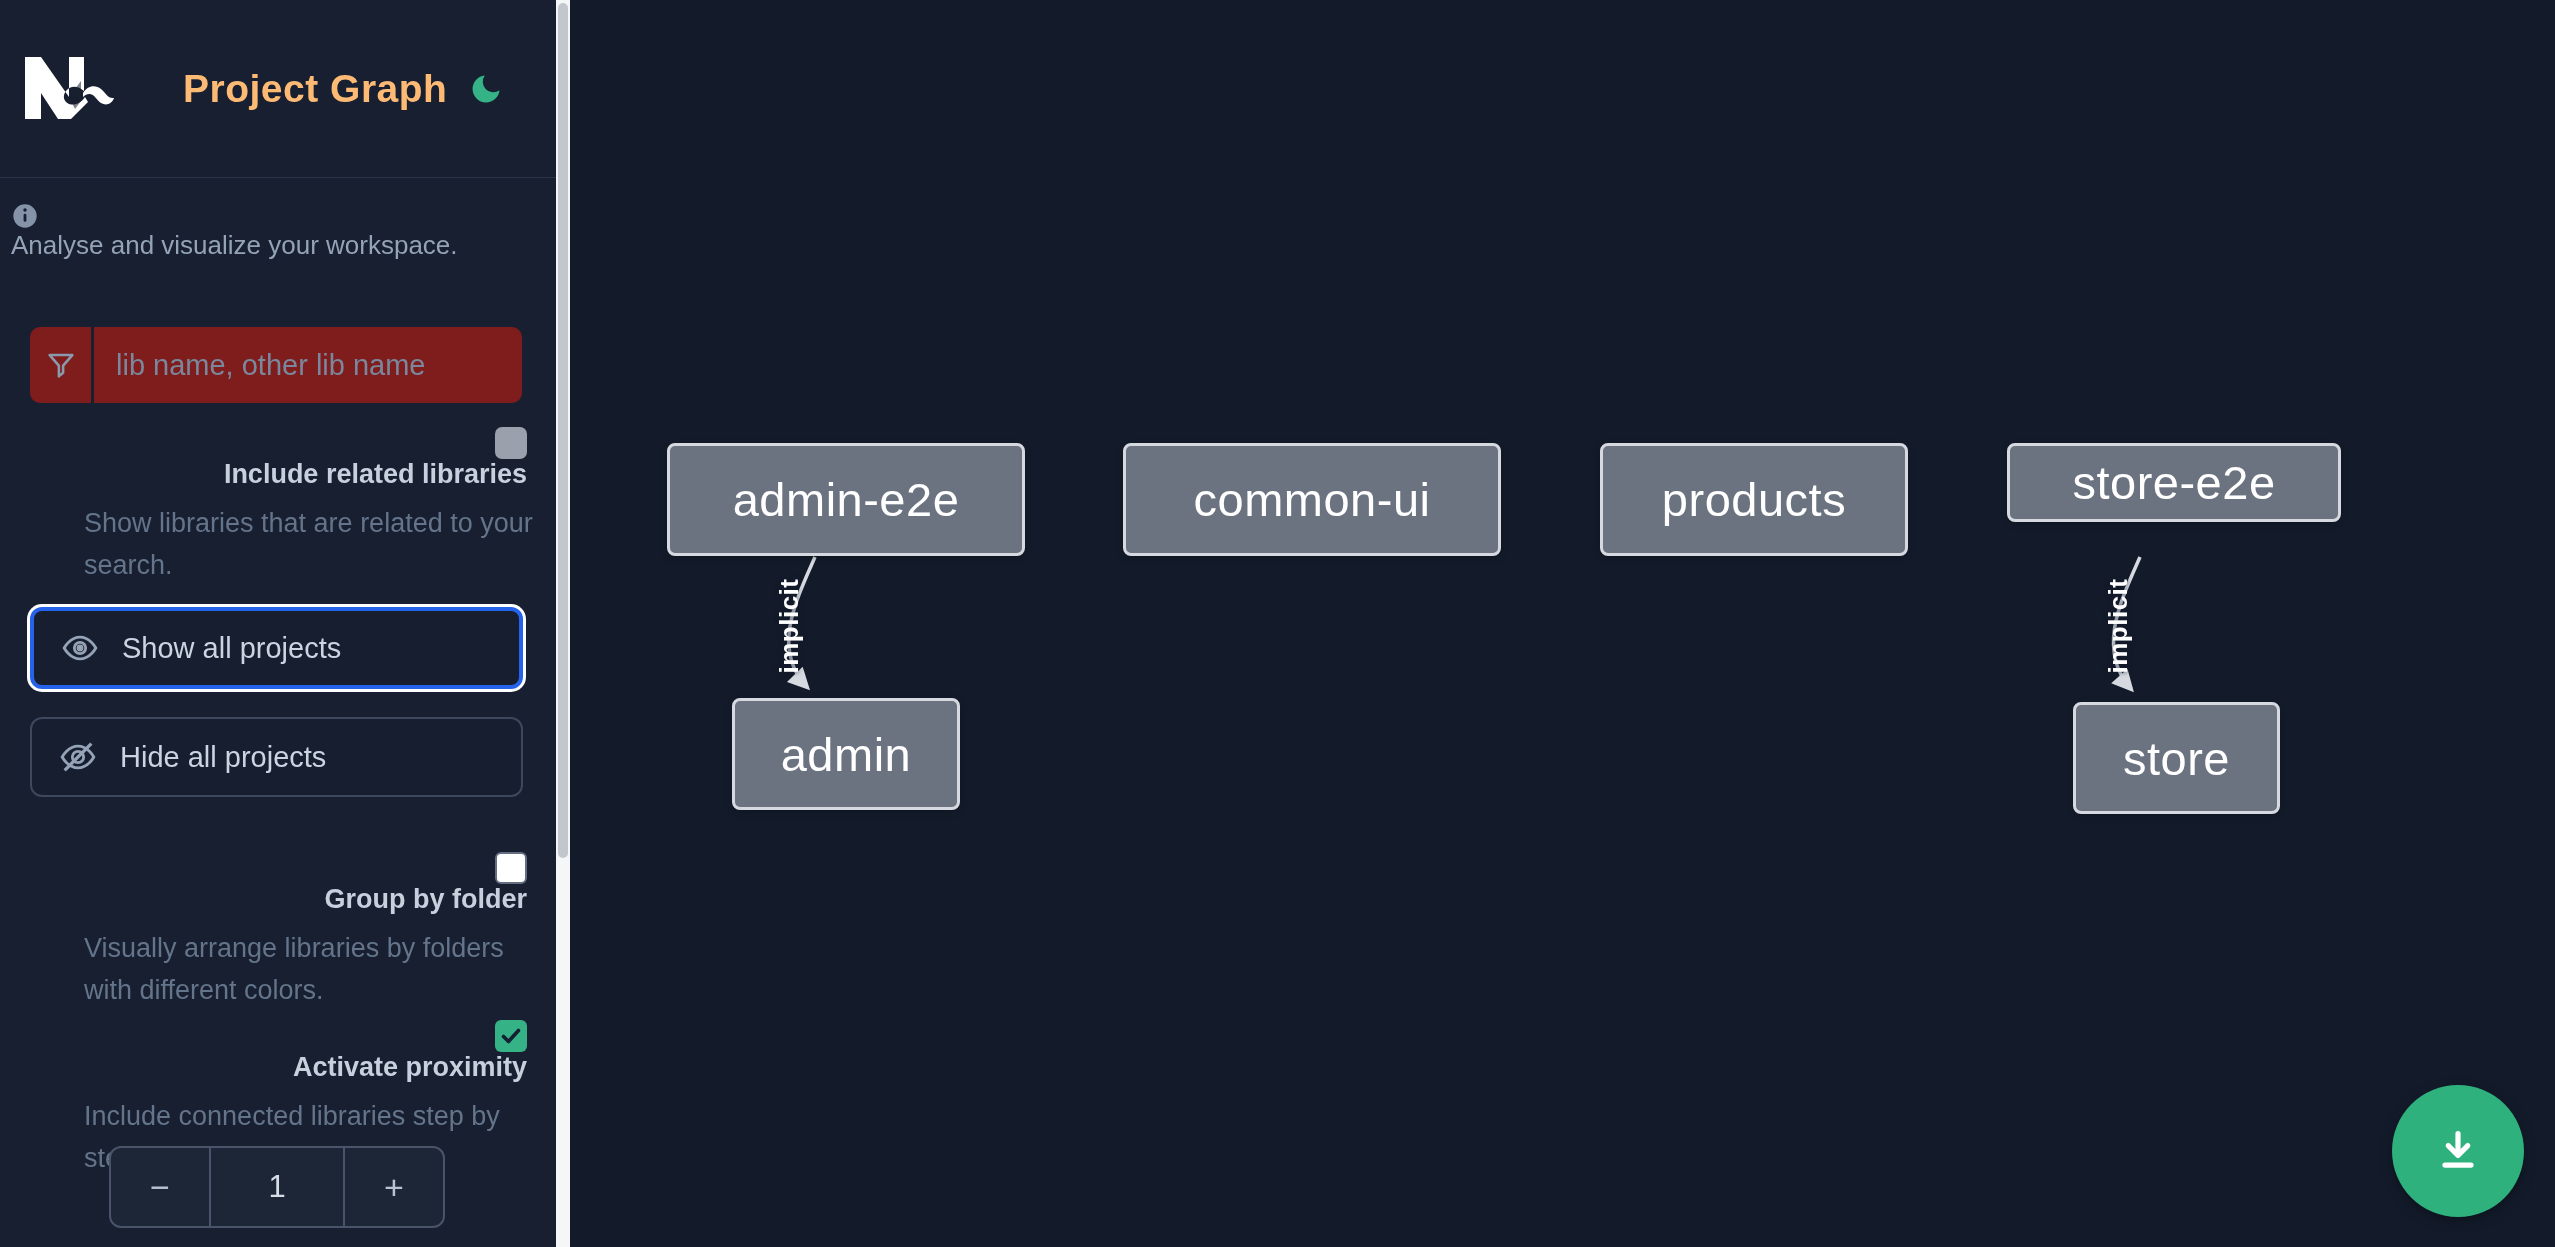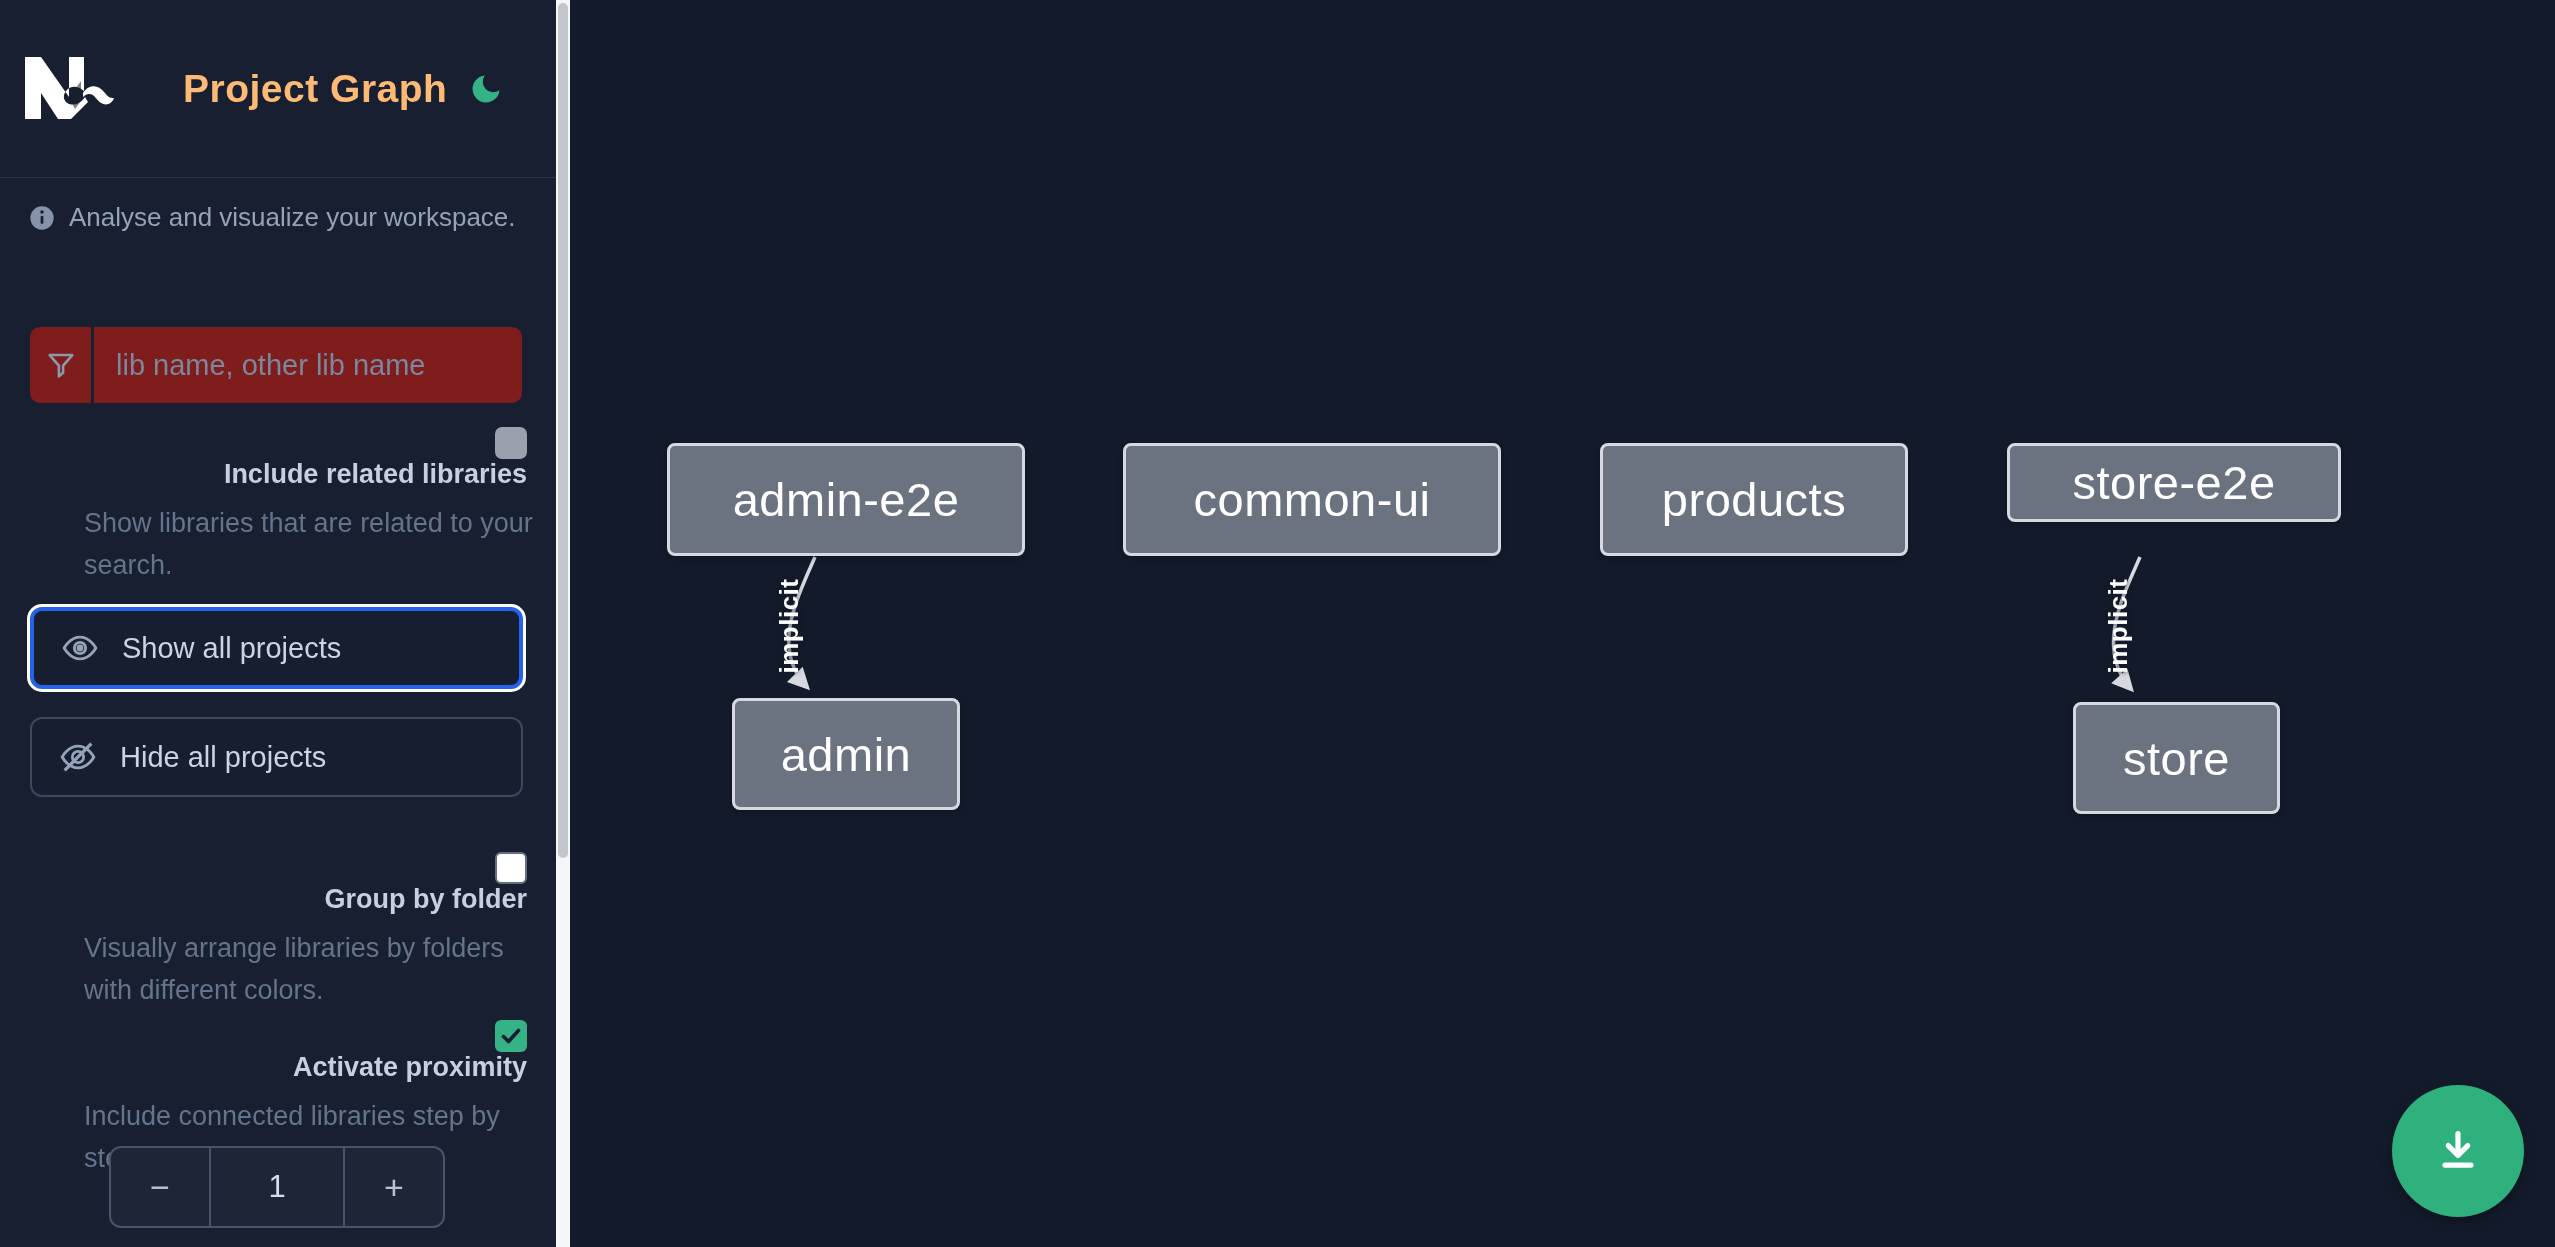--- a/index.html
+++ b/index.html
@@ -12,21 +12,21 @@
              background:#171f30; }
   .sb-header { position:absolute; left:0; top:0; width:556px; height:178px;
                border-bottom:1px solid #2b3547; display:flex; align-items:center; }
   .nx-logo { position:absolute; left:25px; top:57px; width:90px; height:62px; }
   .app-title { position:absolute; left:167px; top:0; height:178px; display:flex;
                align-items:center; font-size:39px; font-weight:700; color:#fdba74;
                letter-spacing:0.5px;margin-left:16px; }
   .theme-btn { position:absolute; left:468px; top:71px; width:36px; height:36px;
                background:none; border:none; cursor:pointer; }
 
-  .info-row { position:absolute; left:28px; top:202px; display:flex; align-items:center; }
+  .info-row { position:absolute; left:11px; top:202px; display:flex; align-items:flex-start;flex-direction:column; }
   .info-icon { width:28px; height:28px; margin-right:13px; flex:none; }
   .info-text { font-size:26px; color:#94a3b8; }
 
   .filter-box { position:absolute; left:30px; top:327px; width:492px; height:76px;
                 background:#7f1d1d; border-radius:10px; display:flex; overflow:hidden; }
   .filter-icon-cell { width:64px; display:flex; align-items:center; justify-content:center;
                       border-right:3px solid #171f30; flex:none; }
   .filter-input { flex:1; background:transparent; border:none; outline:none;
                   padding:0 22px; font-size:29px; color:#cbd5e1;
                   font-family:"Liberation Sans", sans-serif; }

